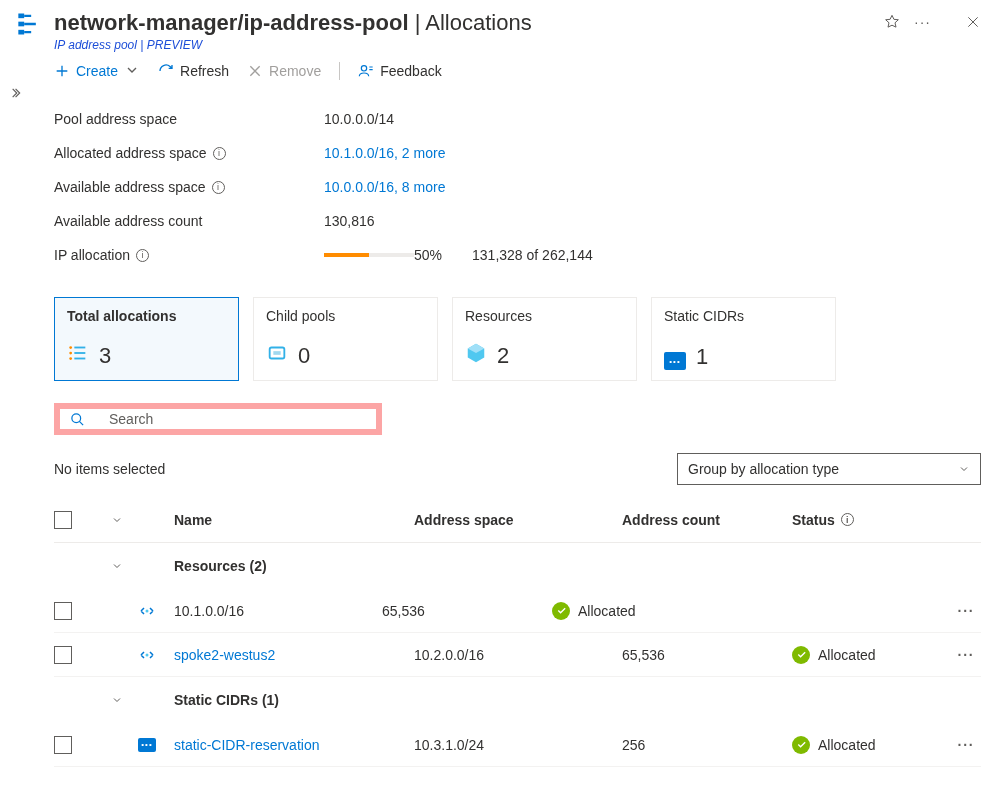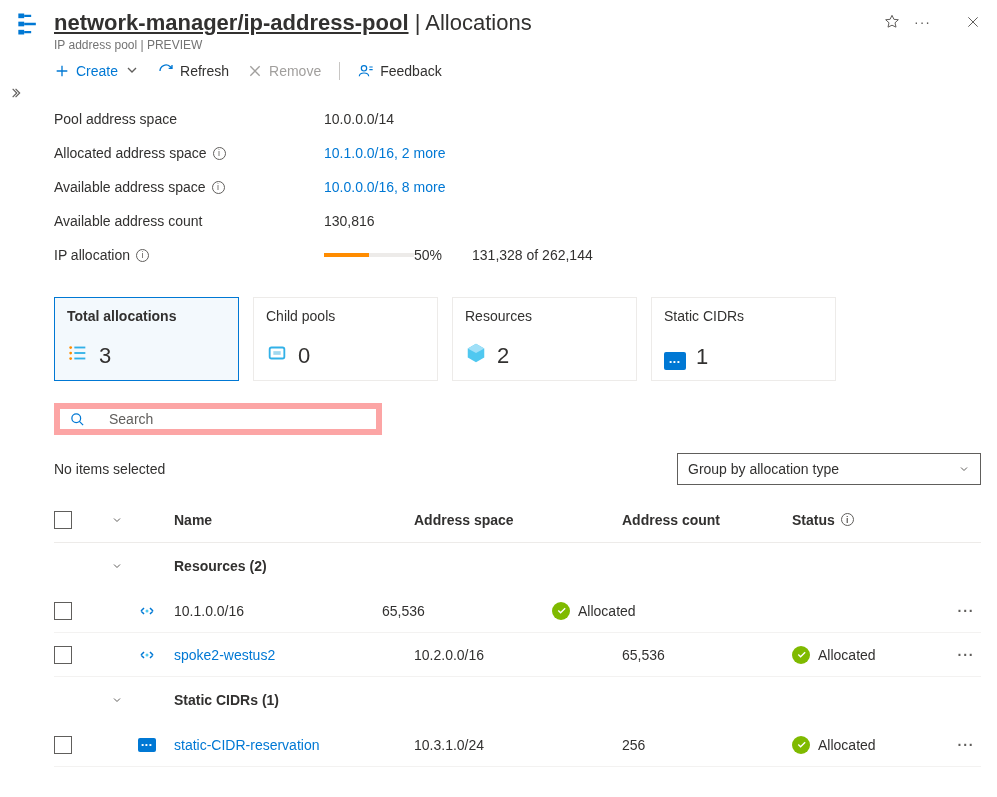--- a/index.html
+++ b/index.html
@@ -2,22 +2,22 @@
 <html><head>
 <meta charset="utf-8">
 <style>
   * { box-sizing: border-box; margin: 0; padding: 0; }
   body { font-family: "Segoe UI", -apple-system, sans-serif; font-size: 14px; color: #323130; background: #fff; width: 997px; }
 
   .header { display: flex; align-items: flex-start; padding: 10px 16px 0 16px; }
   .header-icon { width: 28px; height: 28px; margin-right: 10px; display: flex; align-items: center; justify-content: center; }
   .header-titles { flex: 1; }
   .header-title { font-size: 22px; font-weight: 400; color: #323130; }
-  .header-title .bold { font-weight: 600; text-decoration: underline; }
-  .header-sub { font-size: 12px; color: #737373; margin-top: 2px; }
+  .header-title .bold { font-weight: 600; }
+  .header-sub { font-size: 12px; color: #1d4ed8; margin-top: 2px; font-style: italic; }
   .header-actions { display: flex; align-items: center; gap: 14px; padding-top: 4px; }
   .icon-btn { display: flex; align-items: center; justify-content: center; cursor: pointer; color: #605e5c; }
   .icon-btn svg { width: 16px; height: 16px; }
 
   .toolbar { display: flex; align-items: center; padding: 10px 16px 12px 54px; gap: 18px; border-bottom: 1px solid transparent; }
   .toolbar-sep { width: 1px; height: 18px; background: #c8c6c4; }
   .tool-btn { display: inline-flex; align-items: center; gap: 6px; color: #323130; cursor: pointer; font-size: 14px; }
   .tool-btn.primary { color: #0078d4; }
   .tool-btn.primary svg, .tool-btn.primary span.chev { color: #0078d4; }
   .tool-btn.disabled { color: #a19f9d; cursor: default; }

